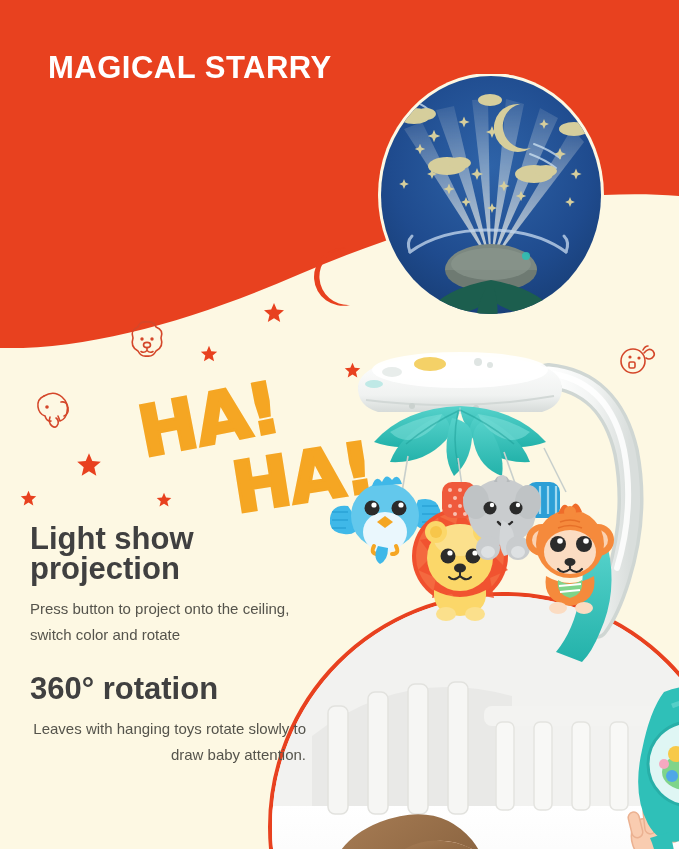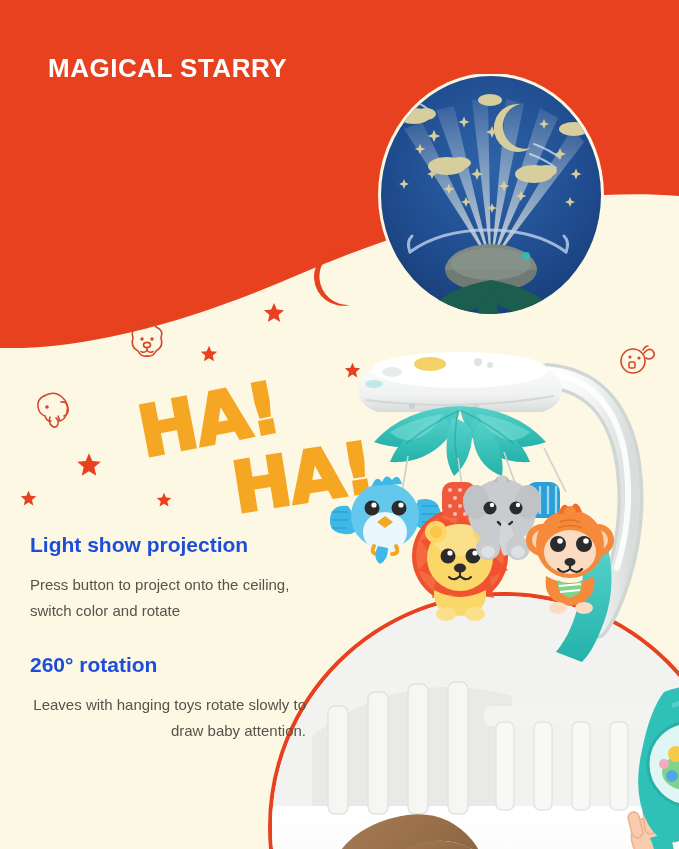--- a/index.html
+++ b/index.html
@@ -14,21 +14,21 @@
 
   
   .red-band { position:absolute; left:0; top:0; width:679px; height:420px; z-index:1; }
 
   
   .title {
     position:absolute; left:48px; top:44px; z-index:6;
     color:#FFFFFF;
     font-family:"Liberation Sans", sans-serif;
     font-weight:700;
-    font-size:26px;
+    font-size:31px;
     line-height:48px;
     letter-spacing:0.5px;
     text-transform:uppercase;
     width:400px;
   }
   .title .l2 { display:block; }
 
   
   .proj-wrap {
     position:absolute; left:374px; top:74px; width:234px; height:243px; z-index:5;
@@ -67,27 +67,26 @@
     border:4px solid #E8411F;
     overflow:hidden;
     z-index:6;
     background:#F3F3F3;
   }
   .baby-inner { position:absolute; left:0; top:0; width:462px; height:462px; }
 
   
   .features { position:absolute; left:30px; top:524px; width:300px; z-index:8; }
   .feat-head {
-    color:#1d4ed8;
-    font-size:21px;
+    color:#404040;
+    font-size:31px;
     font-weight:700;
     line-height:30px;
     margin-bottom:12px;
     font-family:"Liberation Sans", sans-serif;
-    margin-top:6px;
   }
   .feat-body {
     color:#55544C;
     font-size:15px;
     line-height:26px;
     font-family:"Liberation Sans", sans-serif;
     margin-bottom:26px;
     max-width:276px;
   }
   .feat-body.last { margin-bottom:0;text-align:right; }
@@ -592,18 +591,18 @@
       <ellipse cx="254" cy="268" rx="9" ry="6" fill="#FBDCC2"></ellipse>
     </g>
   </svg>
 
   <div class="features">
     <div class="feat-block">
       <div class="feat-head">Light show projection</div>
       <div class="feat-body">Press button to project onto the ceiling, switch color and rotate</div>
     </div>
     <div class="feat-block">
-      <div class="feat-head">260° rotation</div>
+      <div class="feat-head">360° rotation</div>
       <div class="feat-body last">Leaves with hanging toys rotate slowly to draw baby attention.</div>
     </div>
   </div>
 
 </div>
 
 </body></html>

